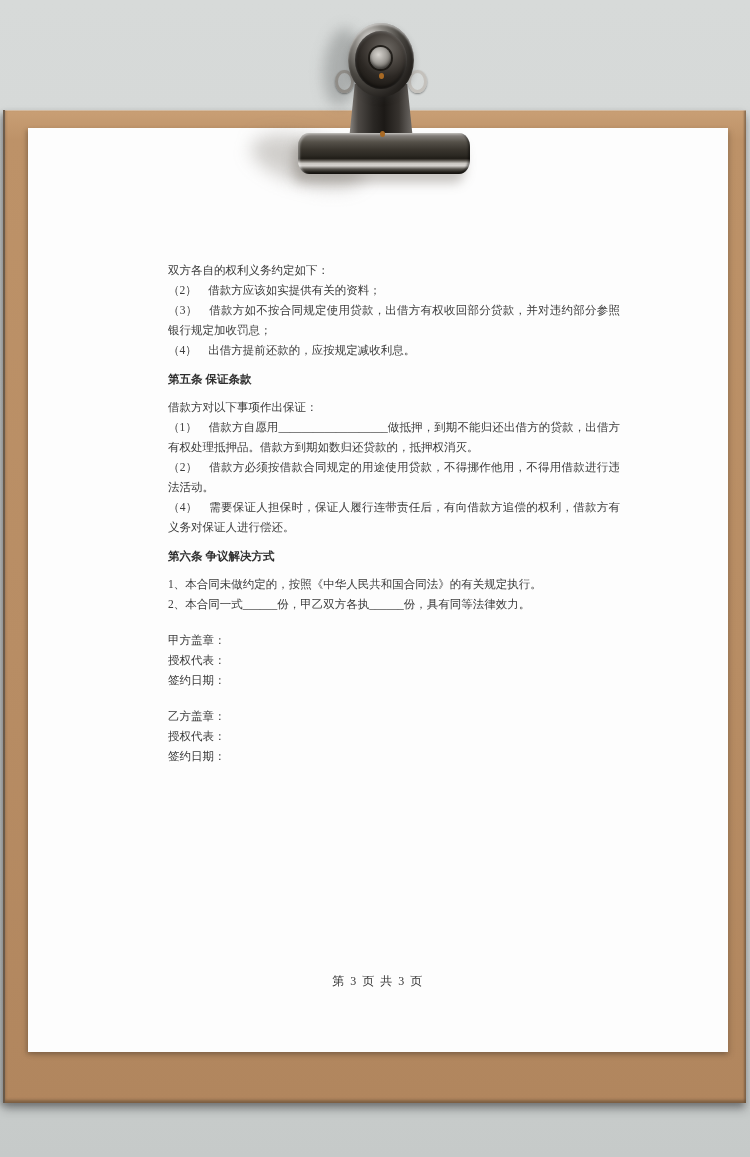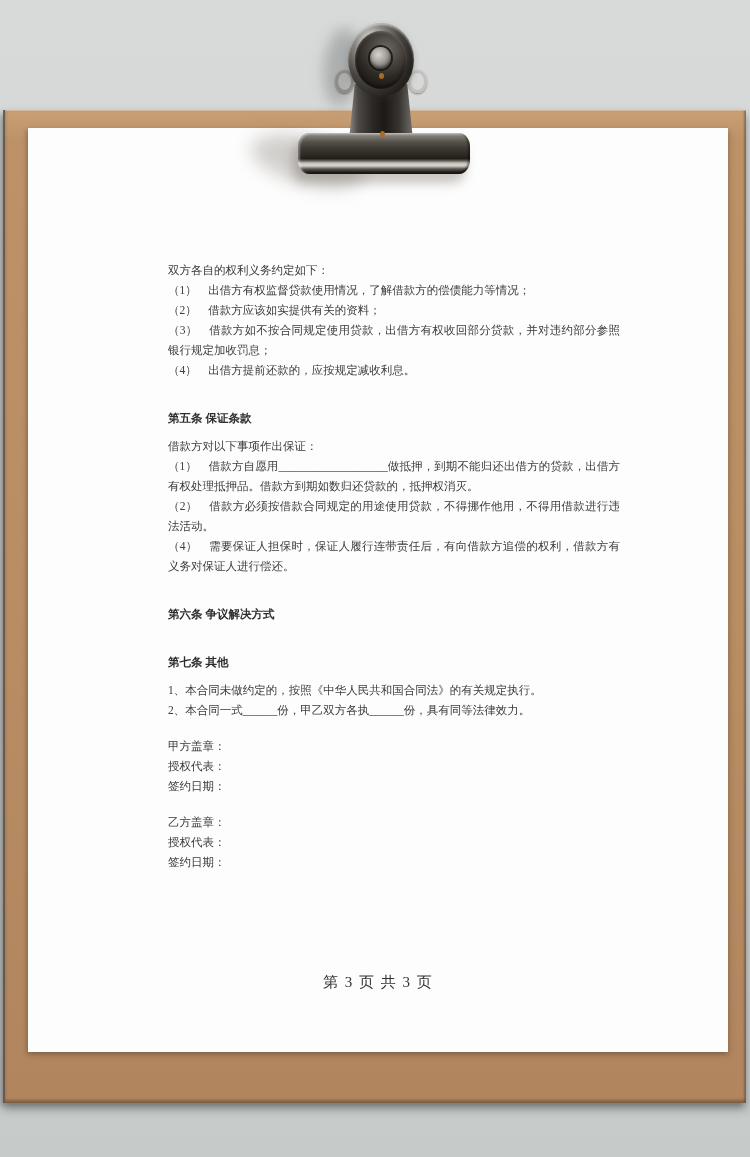--- a/index.html
+++ b/index.html
@@ -25,26 +25,26 @@
   .paper{
     position:absolute;left:28px;top:128px;width:700px;height:924px;
     background:#fdfdfd;
     box-shadow:-2px 2px 4px rgba(96,76,56,.40), 2px 3px 5px rgba(96,76,56,.30);
   }
   .content{
     position:absolute;left:140px;top:132px;width:452px;
     font-size:11.5px;line-height:20px;color:#3b3b3b;text-align:justify;
   }
   .content p{margin:0;}
-  p.heading{font-weight:bold;margin-top:28px;margin-bottom:8px;color:#2d2d2d;}
+  p.heading{font-weight:bold;margin-top:9px;margin-bottom:8px;color:#2d2d2d;}
   .sig-block{margin-top:16px;}
   .sig-block + .sig-block{}
   .footer{
     position:absolute;left:0;right:0;top:845px;text-align:center;
-    font-size:15px;color:#333;letter-spacing:1.5px;
+    font-size:12px;color:#333;letter-spacing:1.5px;
   }
   
   .clip{position:absolute;inset:0;pointer-events:none;}
   .clip-wall-shadow{
     position:absolute;left:324px;top:28px;width:36px;height:78px;
     background:rgba(70,72,74,.30);border-radius:50%;
     filter:blur(7px);transform:rotate(6deg);
   }
   .clip-bar-shadow{
     position:absolute;left:250px;top:138px;width:116px;height:46px;
@@ -98,31 +98,29 @@
 </head>
 <body>
 
 <div class="scene">
 
   <div class="board"></div>
 
   <div class="paper">
     <div class="content" id="doc-body">
         <p class="body">双方各自的权利义务约定如下：</p>
-        <p class="body">（1）　出借方有权监督贷款使用情况，了解借款方的偿债能力等情况；</p>
         <p class="body">（2）　借款方应该如实提供有关的资料；</p>
         <p class="body">（3）　借款方如不按合同规定使用贷款，出借方有权收回部分贷款，并对违约部分参照银行规定加收罚息；</p>
         <p class="body">（4）　出借方提前还款的，应按规定减收利息。</p>
         <p class="heading">第五条  保证条款</p>
         <p class="body">借款方对以下事项作出保证：</p>
         <p class="body">（1）　借款方自愿用___________________做抵押，到期不能归还出借方的贷款，出借方有权处理抵押品。借款方到期如数归还贷款的，抵押权消灭。</p>
         <p class="body">（2）　借款方必须按借款合同规定的用途使用贷款，不得挪作他用，不得用借款进行违法活动。</p>
         <p class="body">（4）　需要保证人担保时，保证人履行连带责任后，有向借款方追偿的权利，借款方有义务对保证人进行偿还。</p>
         <p class="heading">第六条  争议解决方式</p>
-        <p class="heading">第七条  其他</p>
         <p class="body">1、本合同未做约定的，按照《中华人民共和国合同法》的有关规定执行。</p>
         <p class="body">2、本合同一式______份，甲乙双方各执______份，具有同等法律效力。</p>
         <div class="sig-block">
           <p class="sig-line">甲方盖章：</p>
           <p class="sig-line">授权代表：</p>
           <p class="sig-line">签约日期：</p>
         </div>
         <div class="sig-block">
           <p class="sig-line">乙方盖章：</p>
           <p class="sig-line">授权代表：</p>

